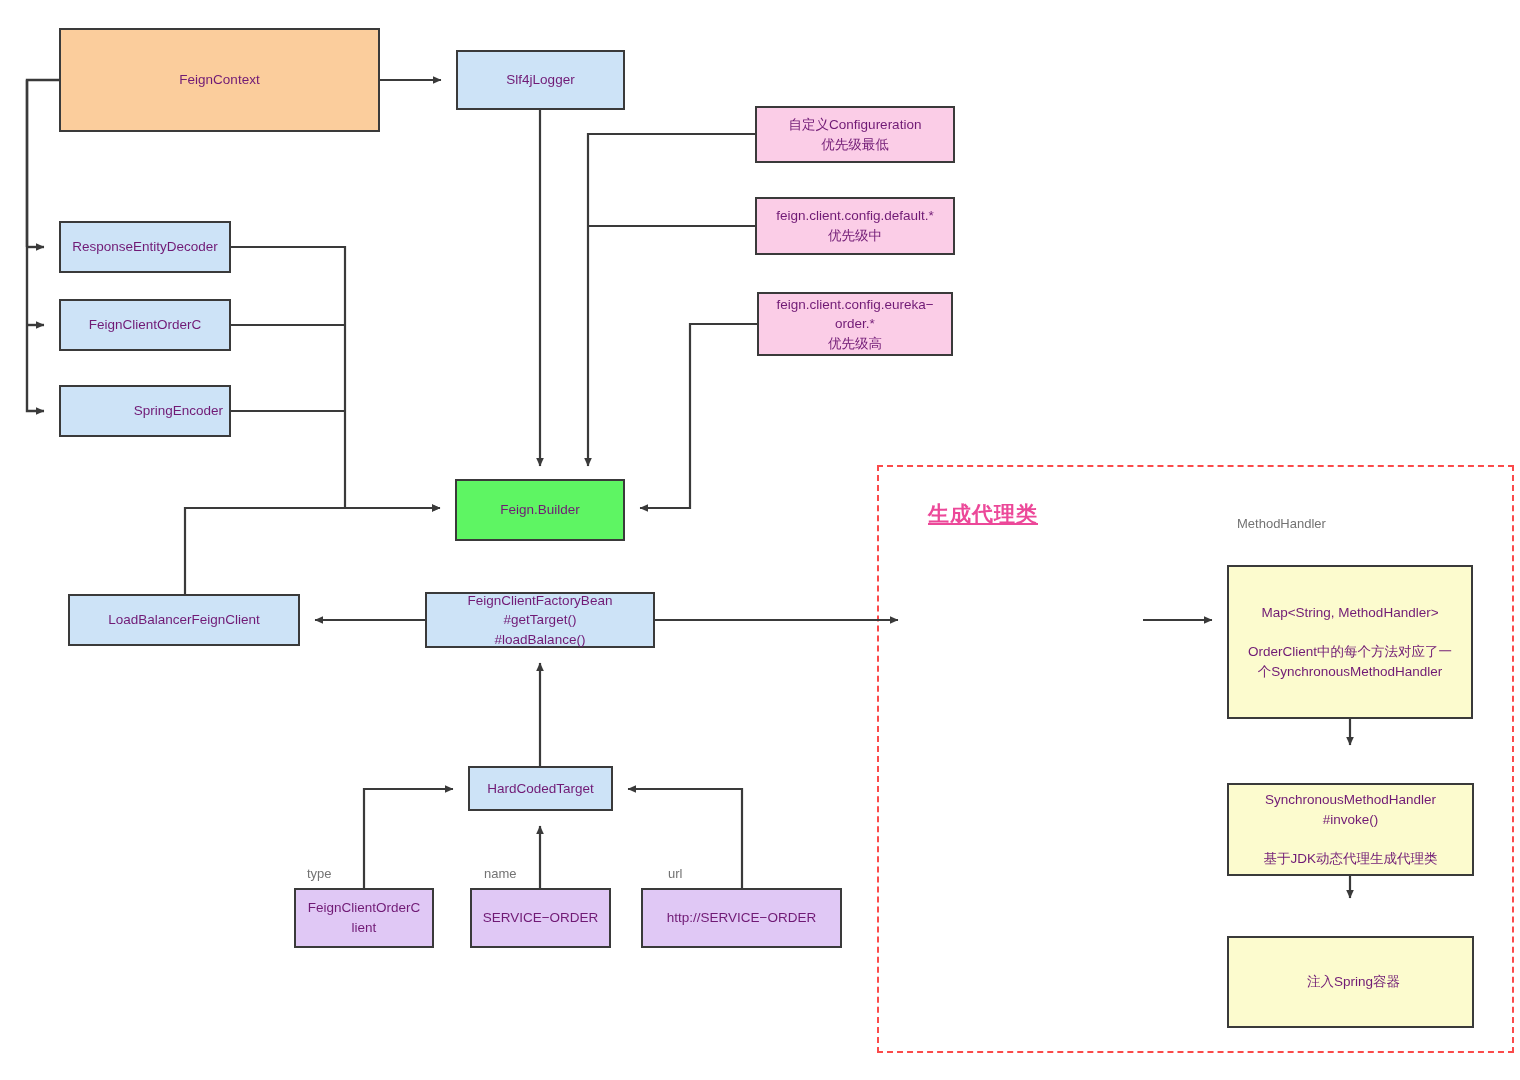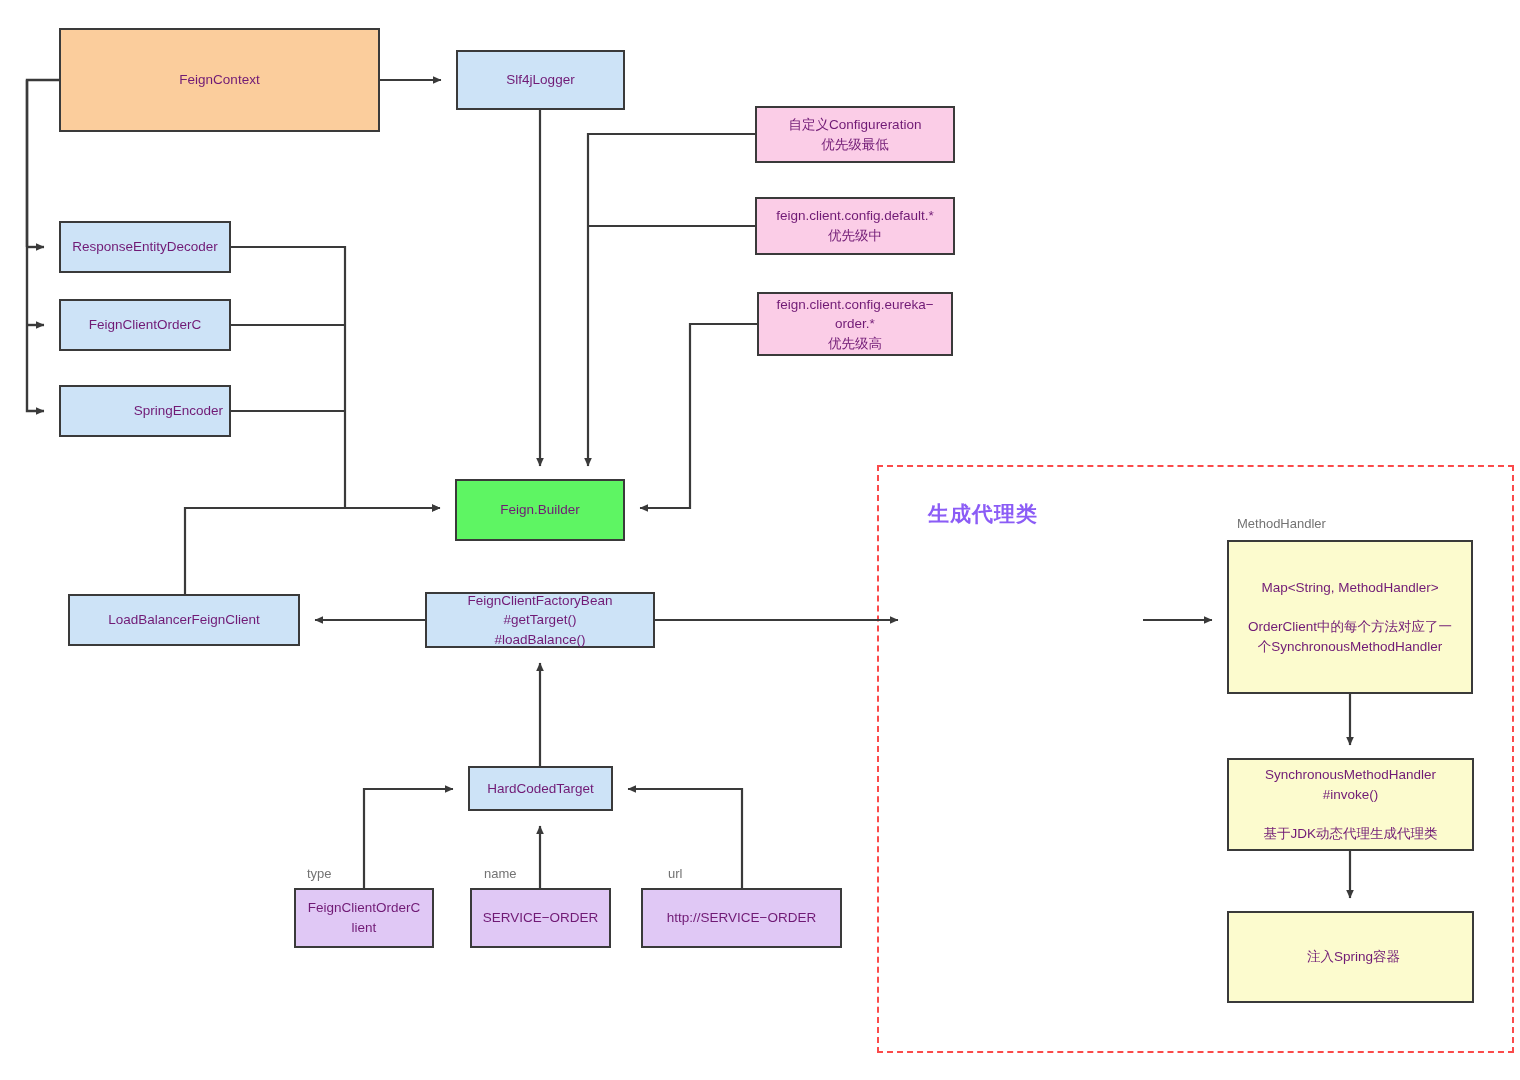--- a/index.html
+++ b/index.html
@@ -16,28 +16,29 @@
     display:flex;align-items:center;justify-content:center;
     text-align:center;color:#701a75;font-size:13.5px;line-height:1.45;
     padding:4px 6px;
   }
   .node .txt{white-space:pre-line;}
   .orange{background:#fbcd9c;}
   .blue{background:#cde3f7;}
   .pink{background:#fbcde7;}
   .green{background:#5ef563;}
   .purple{background:#e0c8f5;}
-  .yellow{background:#fcfbce;}
+  .yellow{background:#fcfbce;margin-top:25px;}
   .group-box{
     position:absolute;box-sizing:border-box;
     border:2px dashed #fb4a4a;background:transparent;
   }
   .group-title{
-    position:absolute;color:#8b5cf6;font-size:21px;font-weight:bold;
+    position:absolute;color:#ec4899;font-size:21px;font-weight:bold;
     letter-spacing:1px;
+    text-decoration:underline;
   }
   .plain-label{
     position:absolute;color:#737373;font-size:13px;white-space:nowrap;
   }
 </style>
 </head>
 <body>
 
 <div id="canvas">
 

